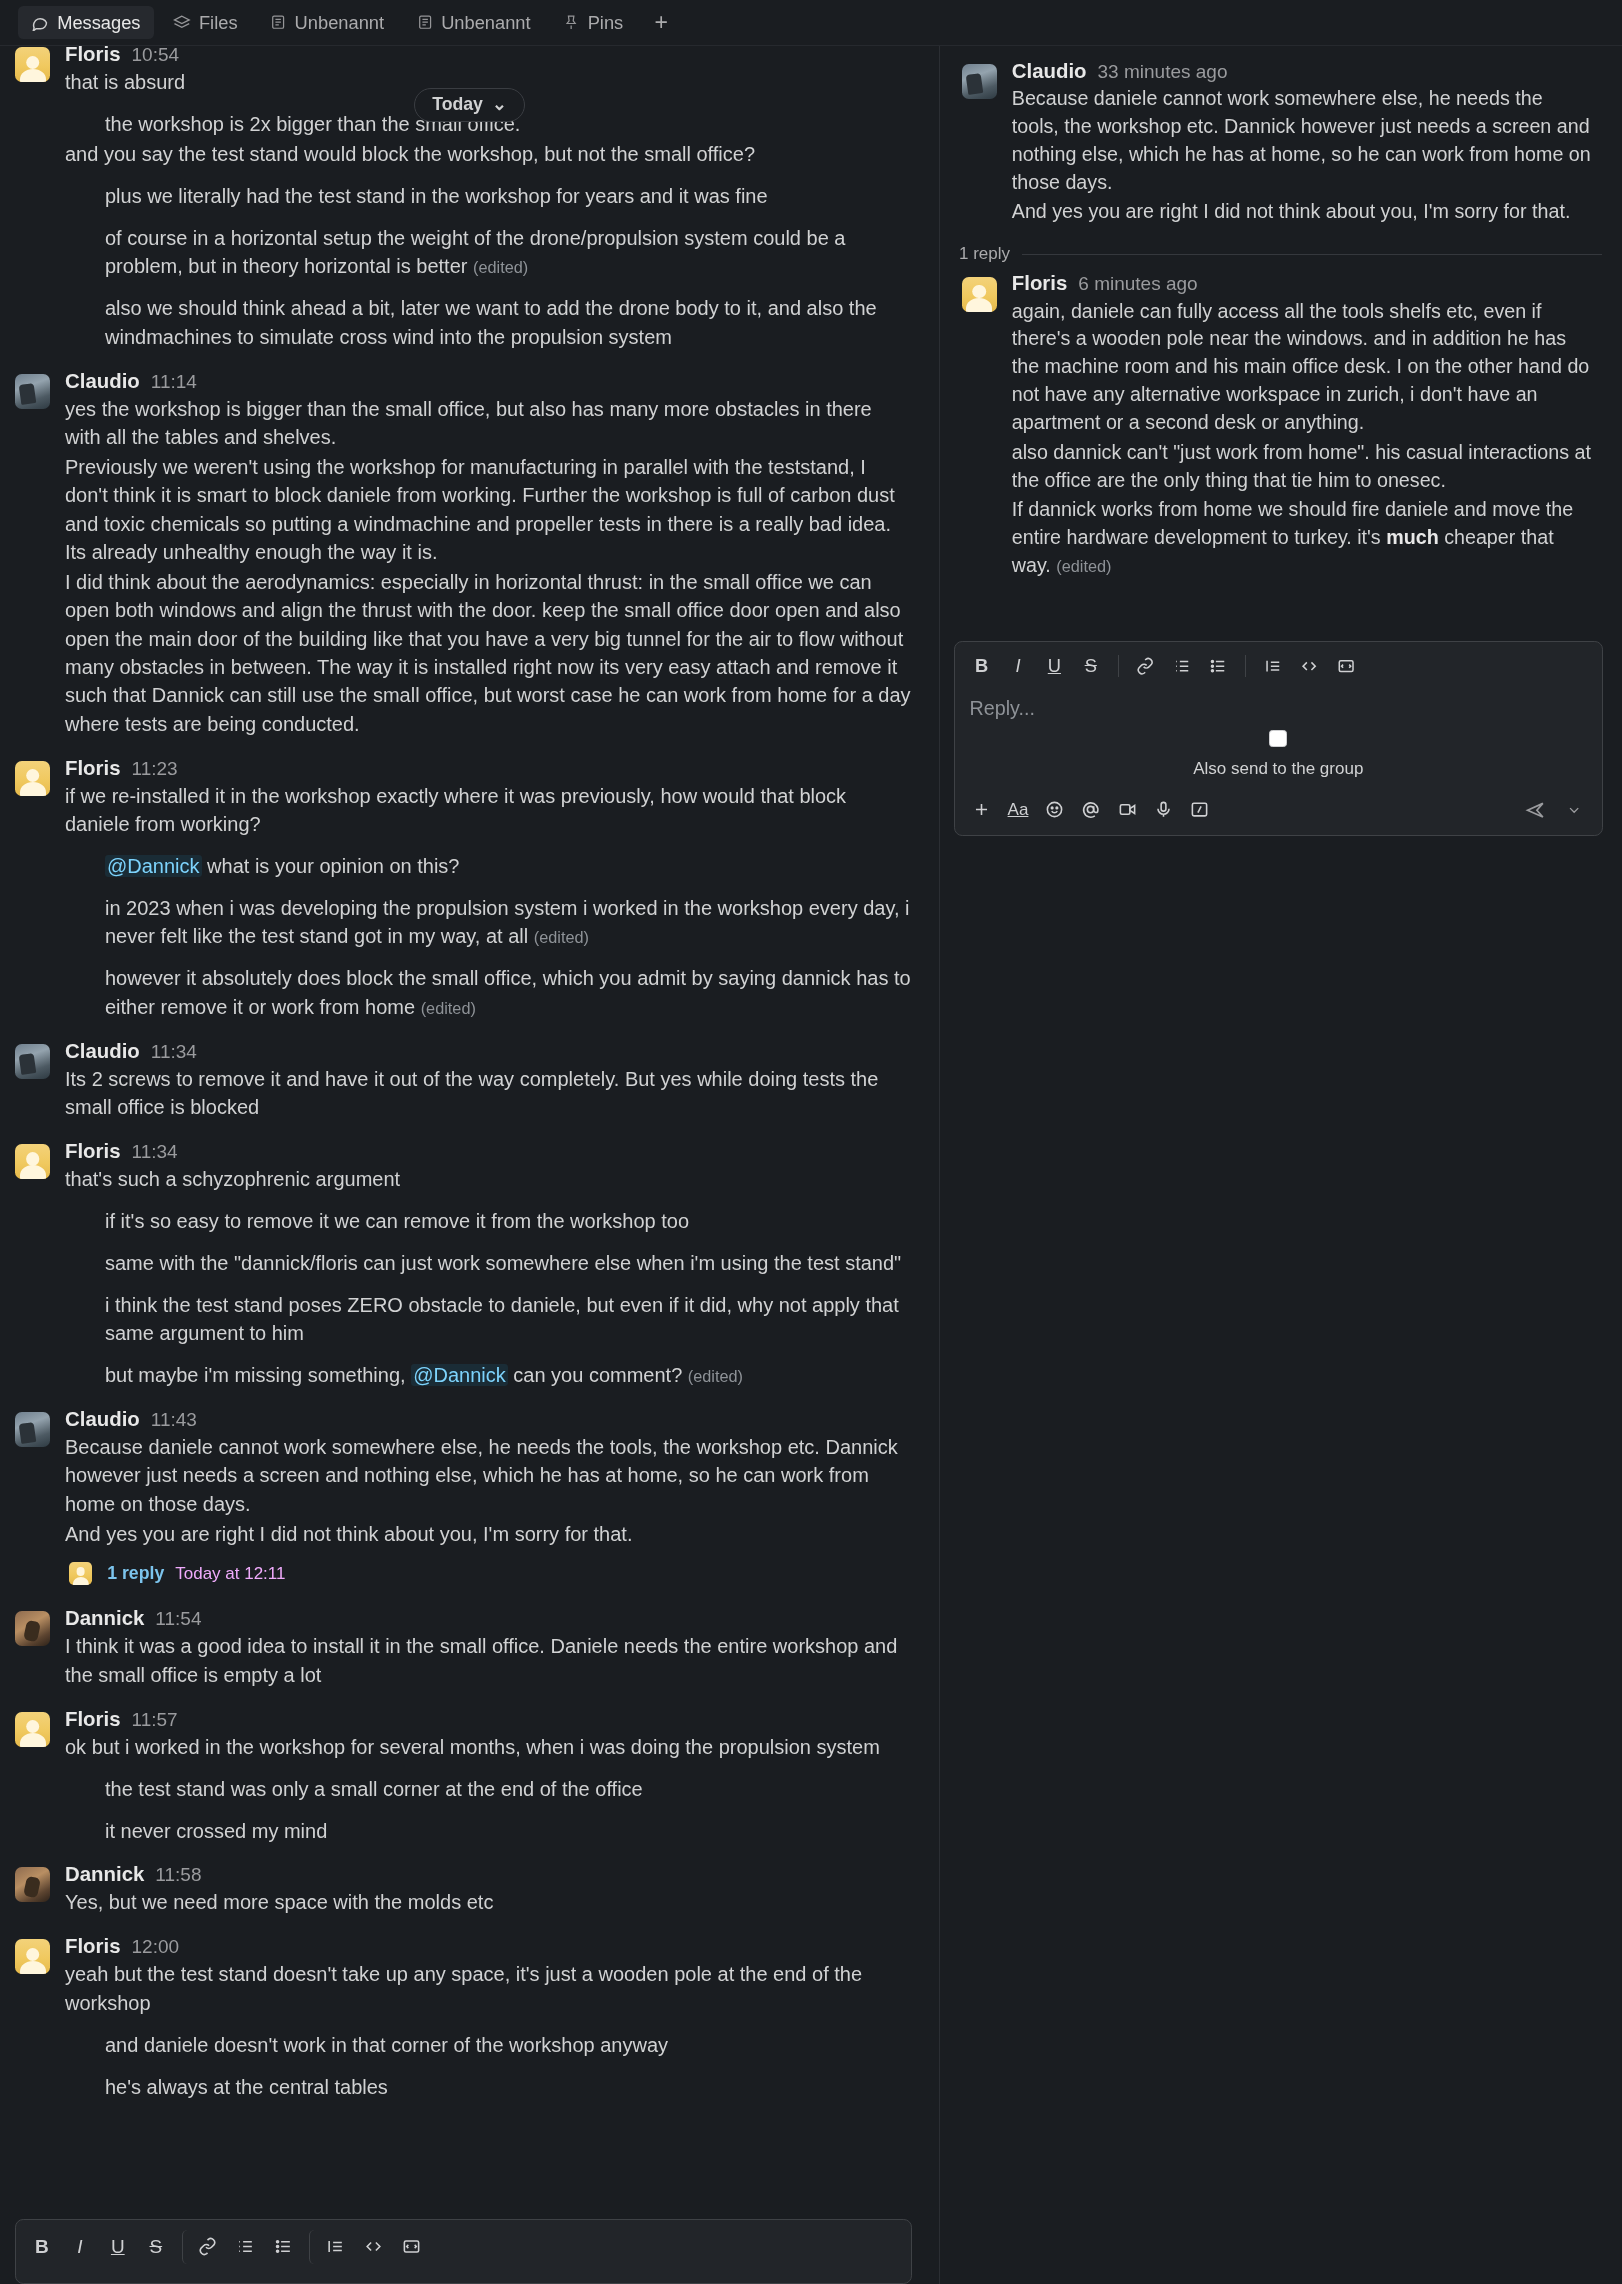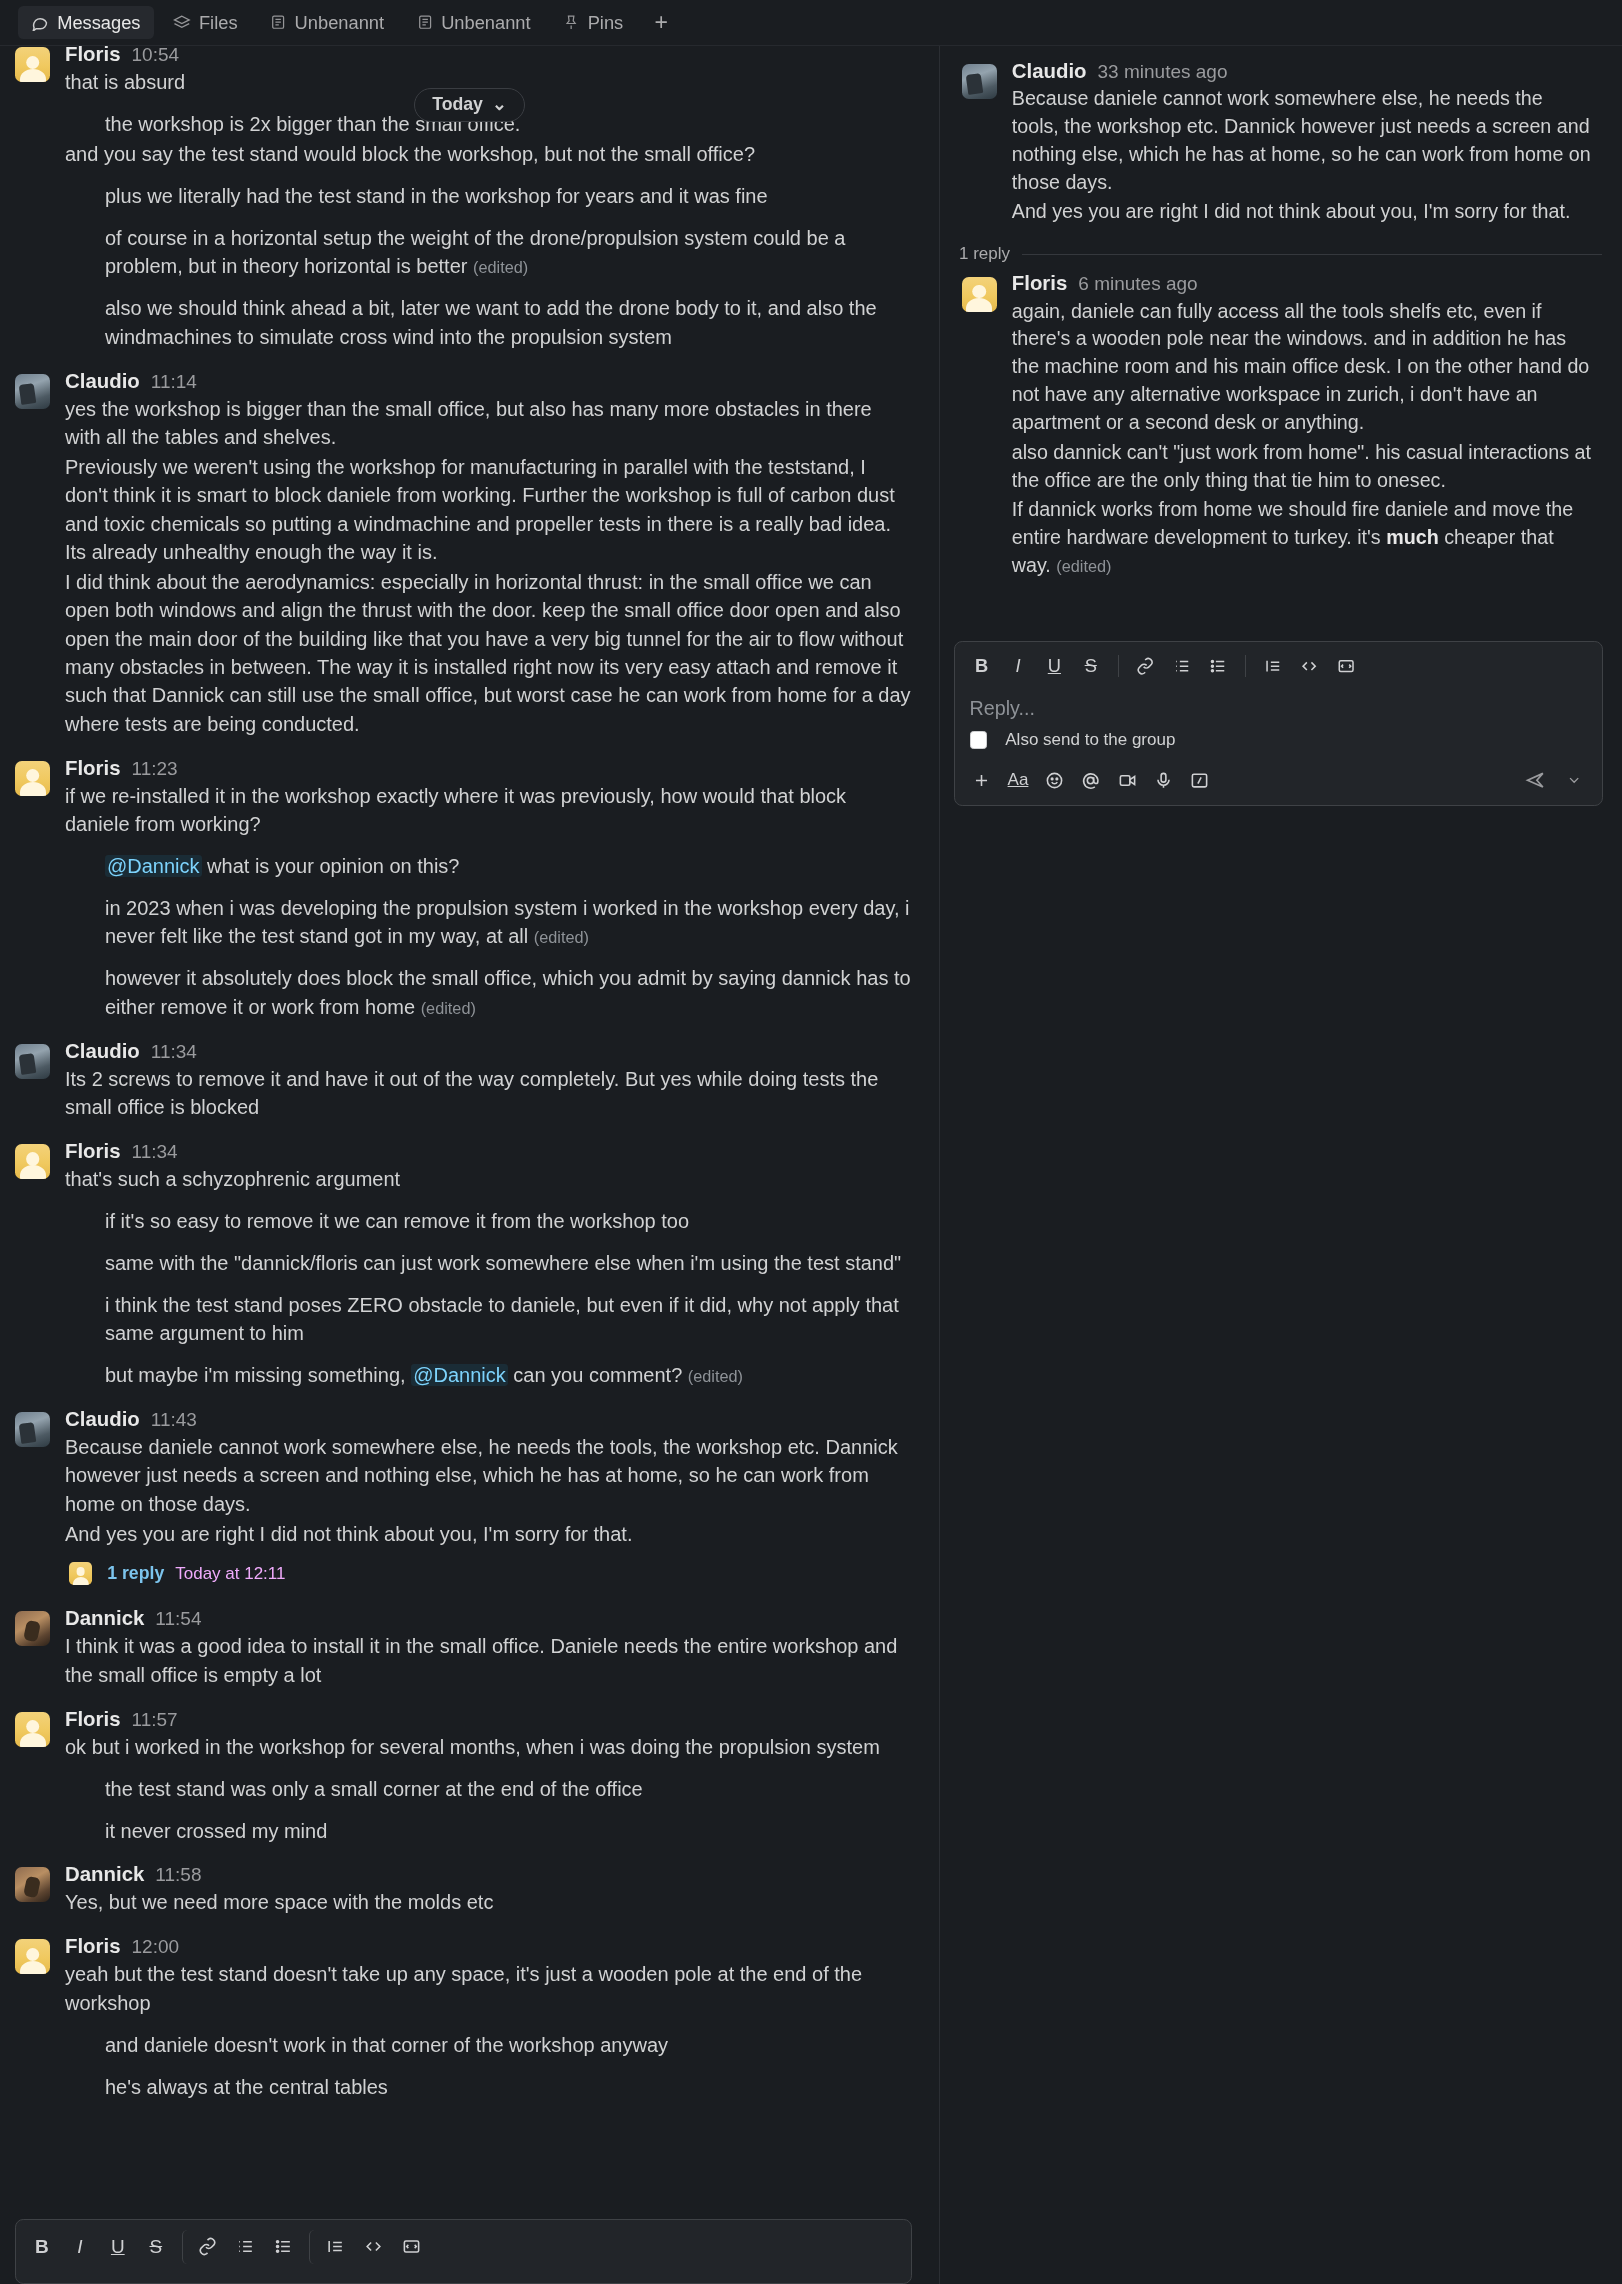--- a/index.html
+++ b/index.html
@@ -279,24 +279,25 @@
   }
   .fmt-sep { width: 0.7px; height: 22px; background: #3f4246; margin: 0 8.2px; }
   .reply-input {
     color: #8e9297;
     font-size: 19.7px;
     padding: 6.8px 15px 4.1px 15px;
   }
   .alsosend {
     display: flex;
     align-items: center;
-    gap: 18px;
+    gap: 12px;
     padding: 5.4px 15px 8.2px 15px;
     color: #d1d2d3;
     font-size: 17px;
+    flex-direction: column;
   }
   .chk {
     width: 17.7px; height: 17.7px;
     border-radius: 3.4px;
     background: #fff;
     border: 0.7px solid #cfd0d2;
   }
   .send-row {
     display: flex;
     align-items: center;

